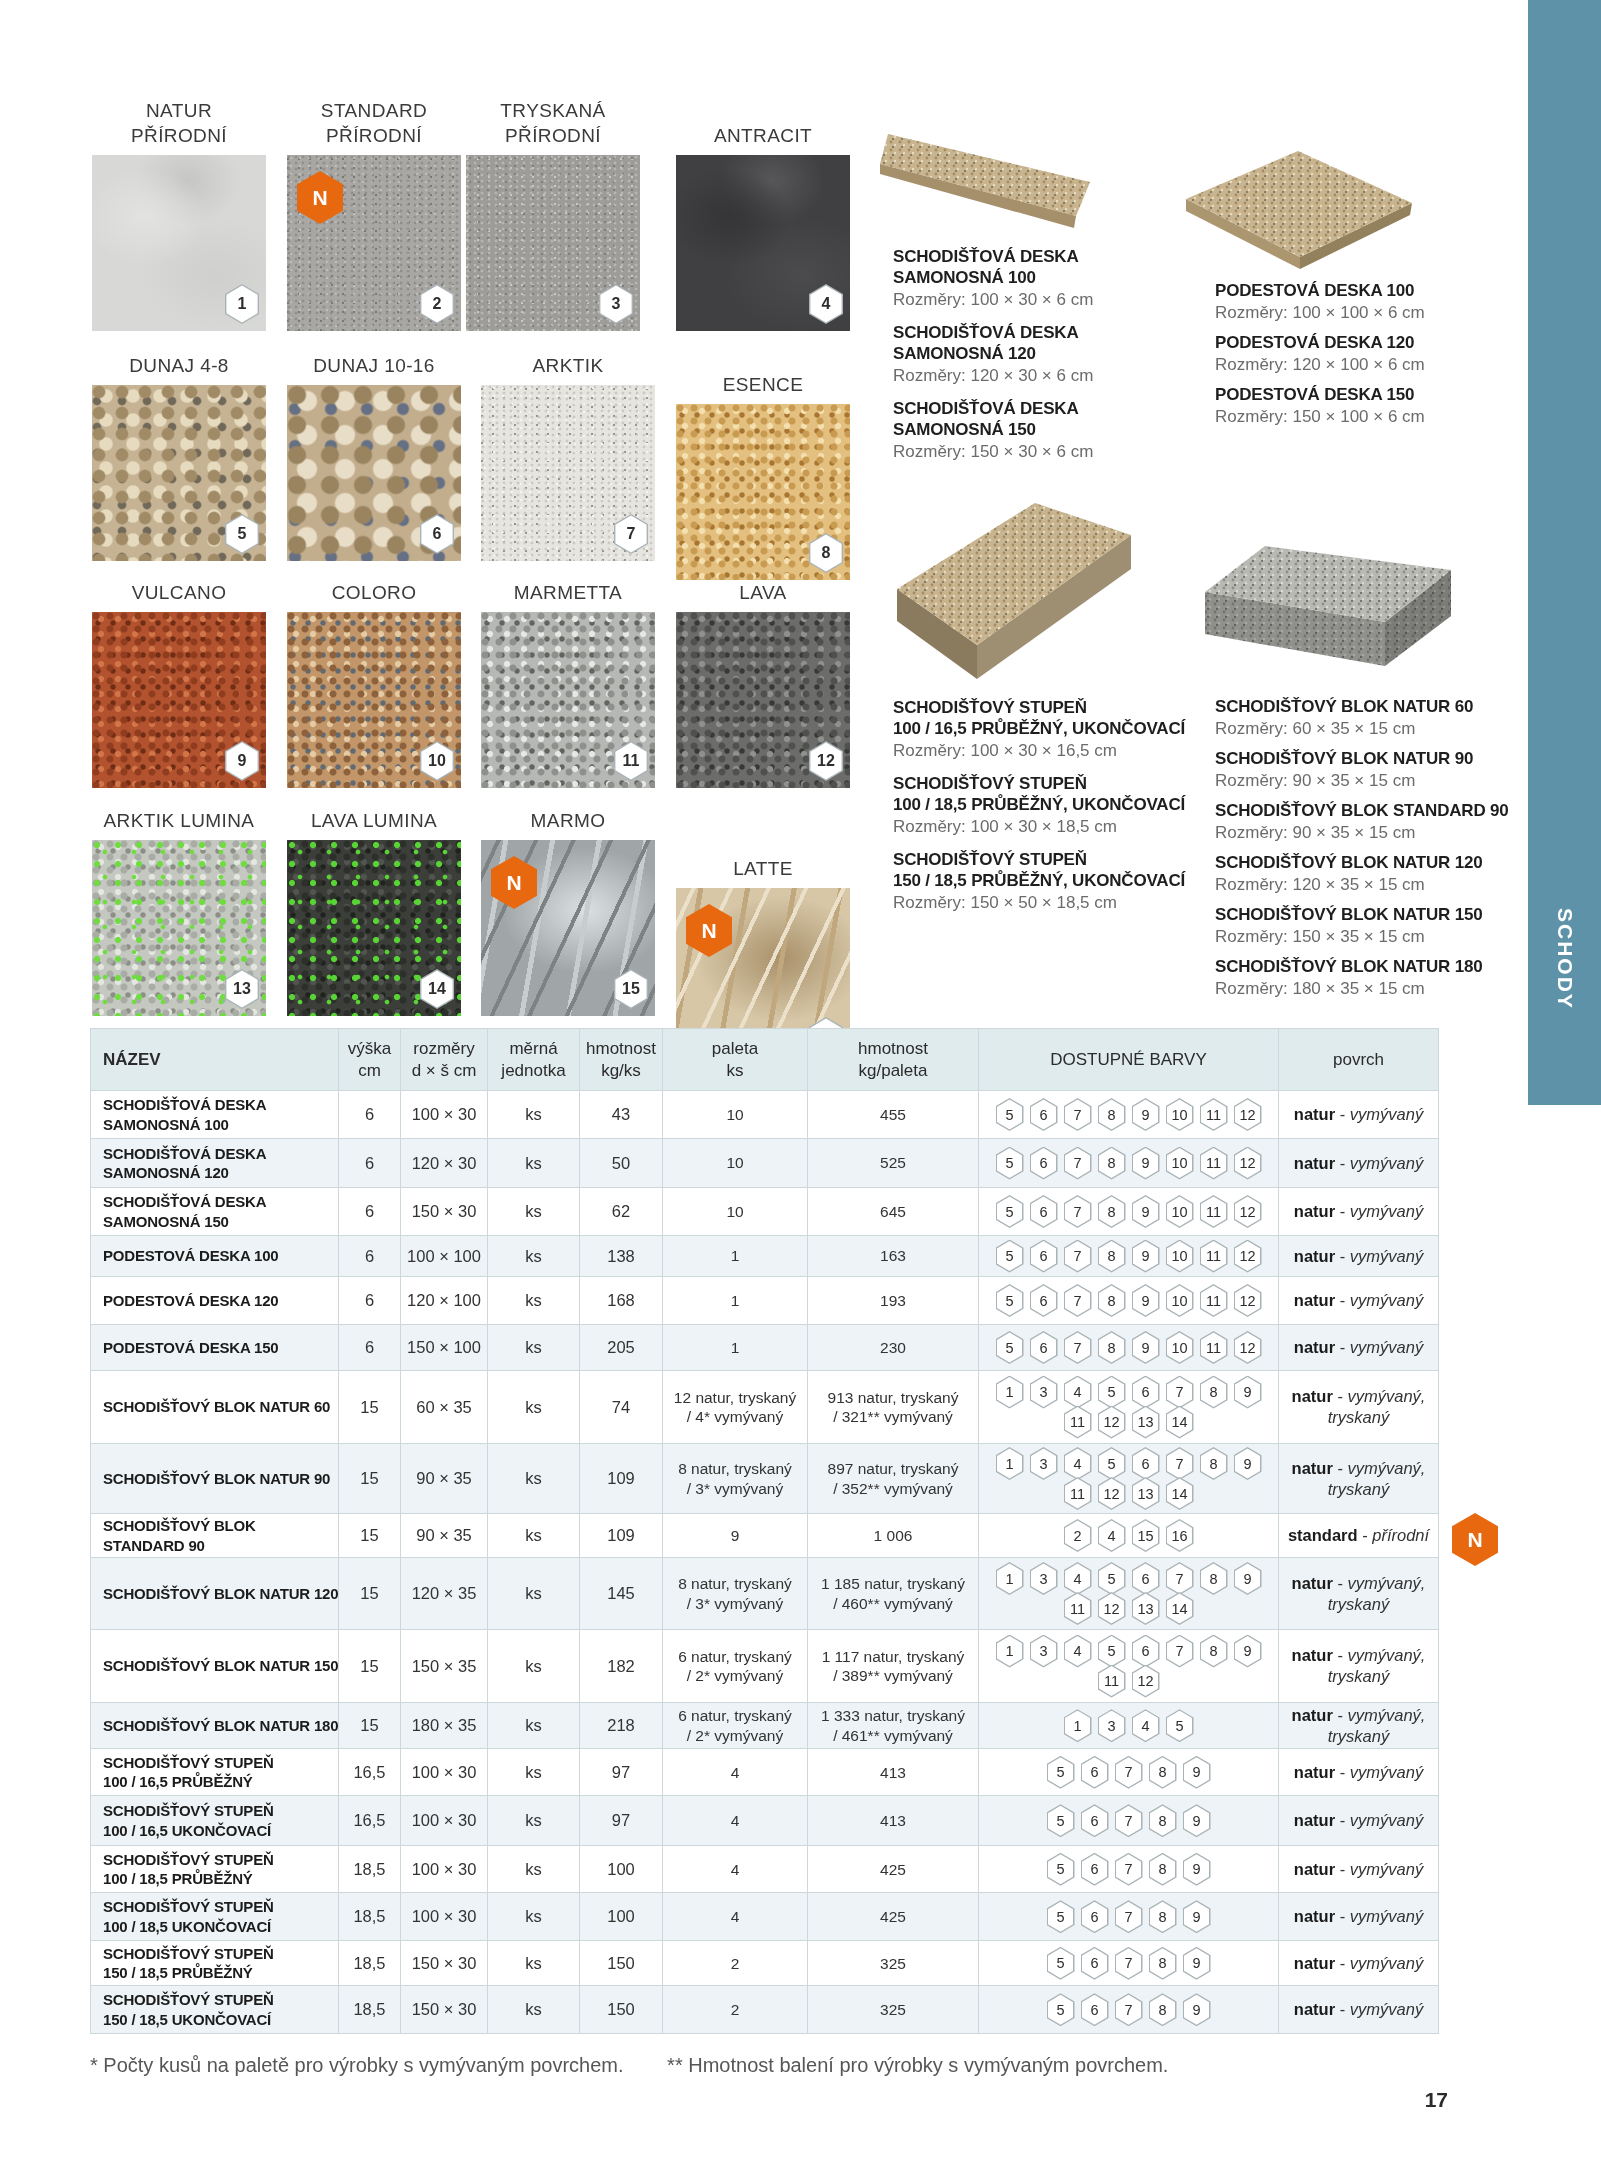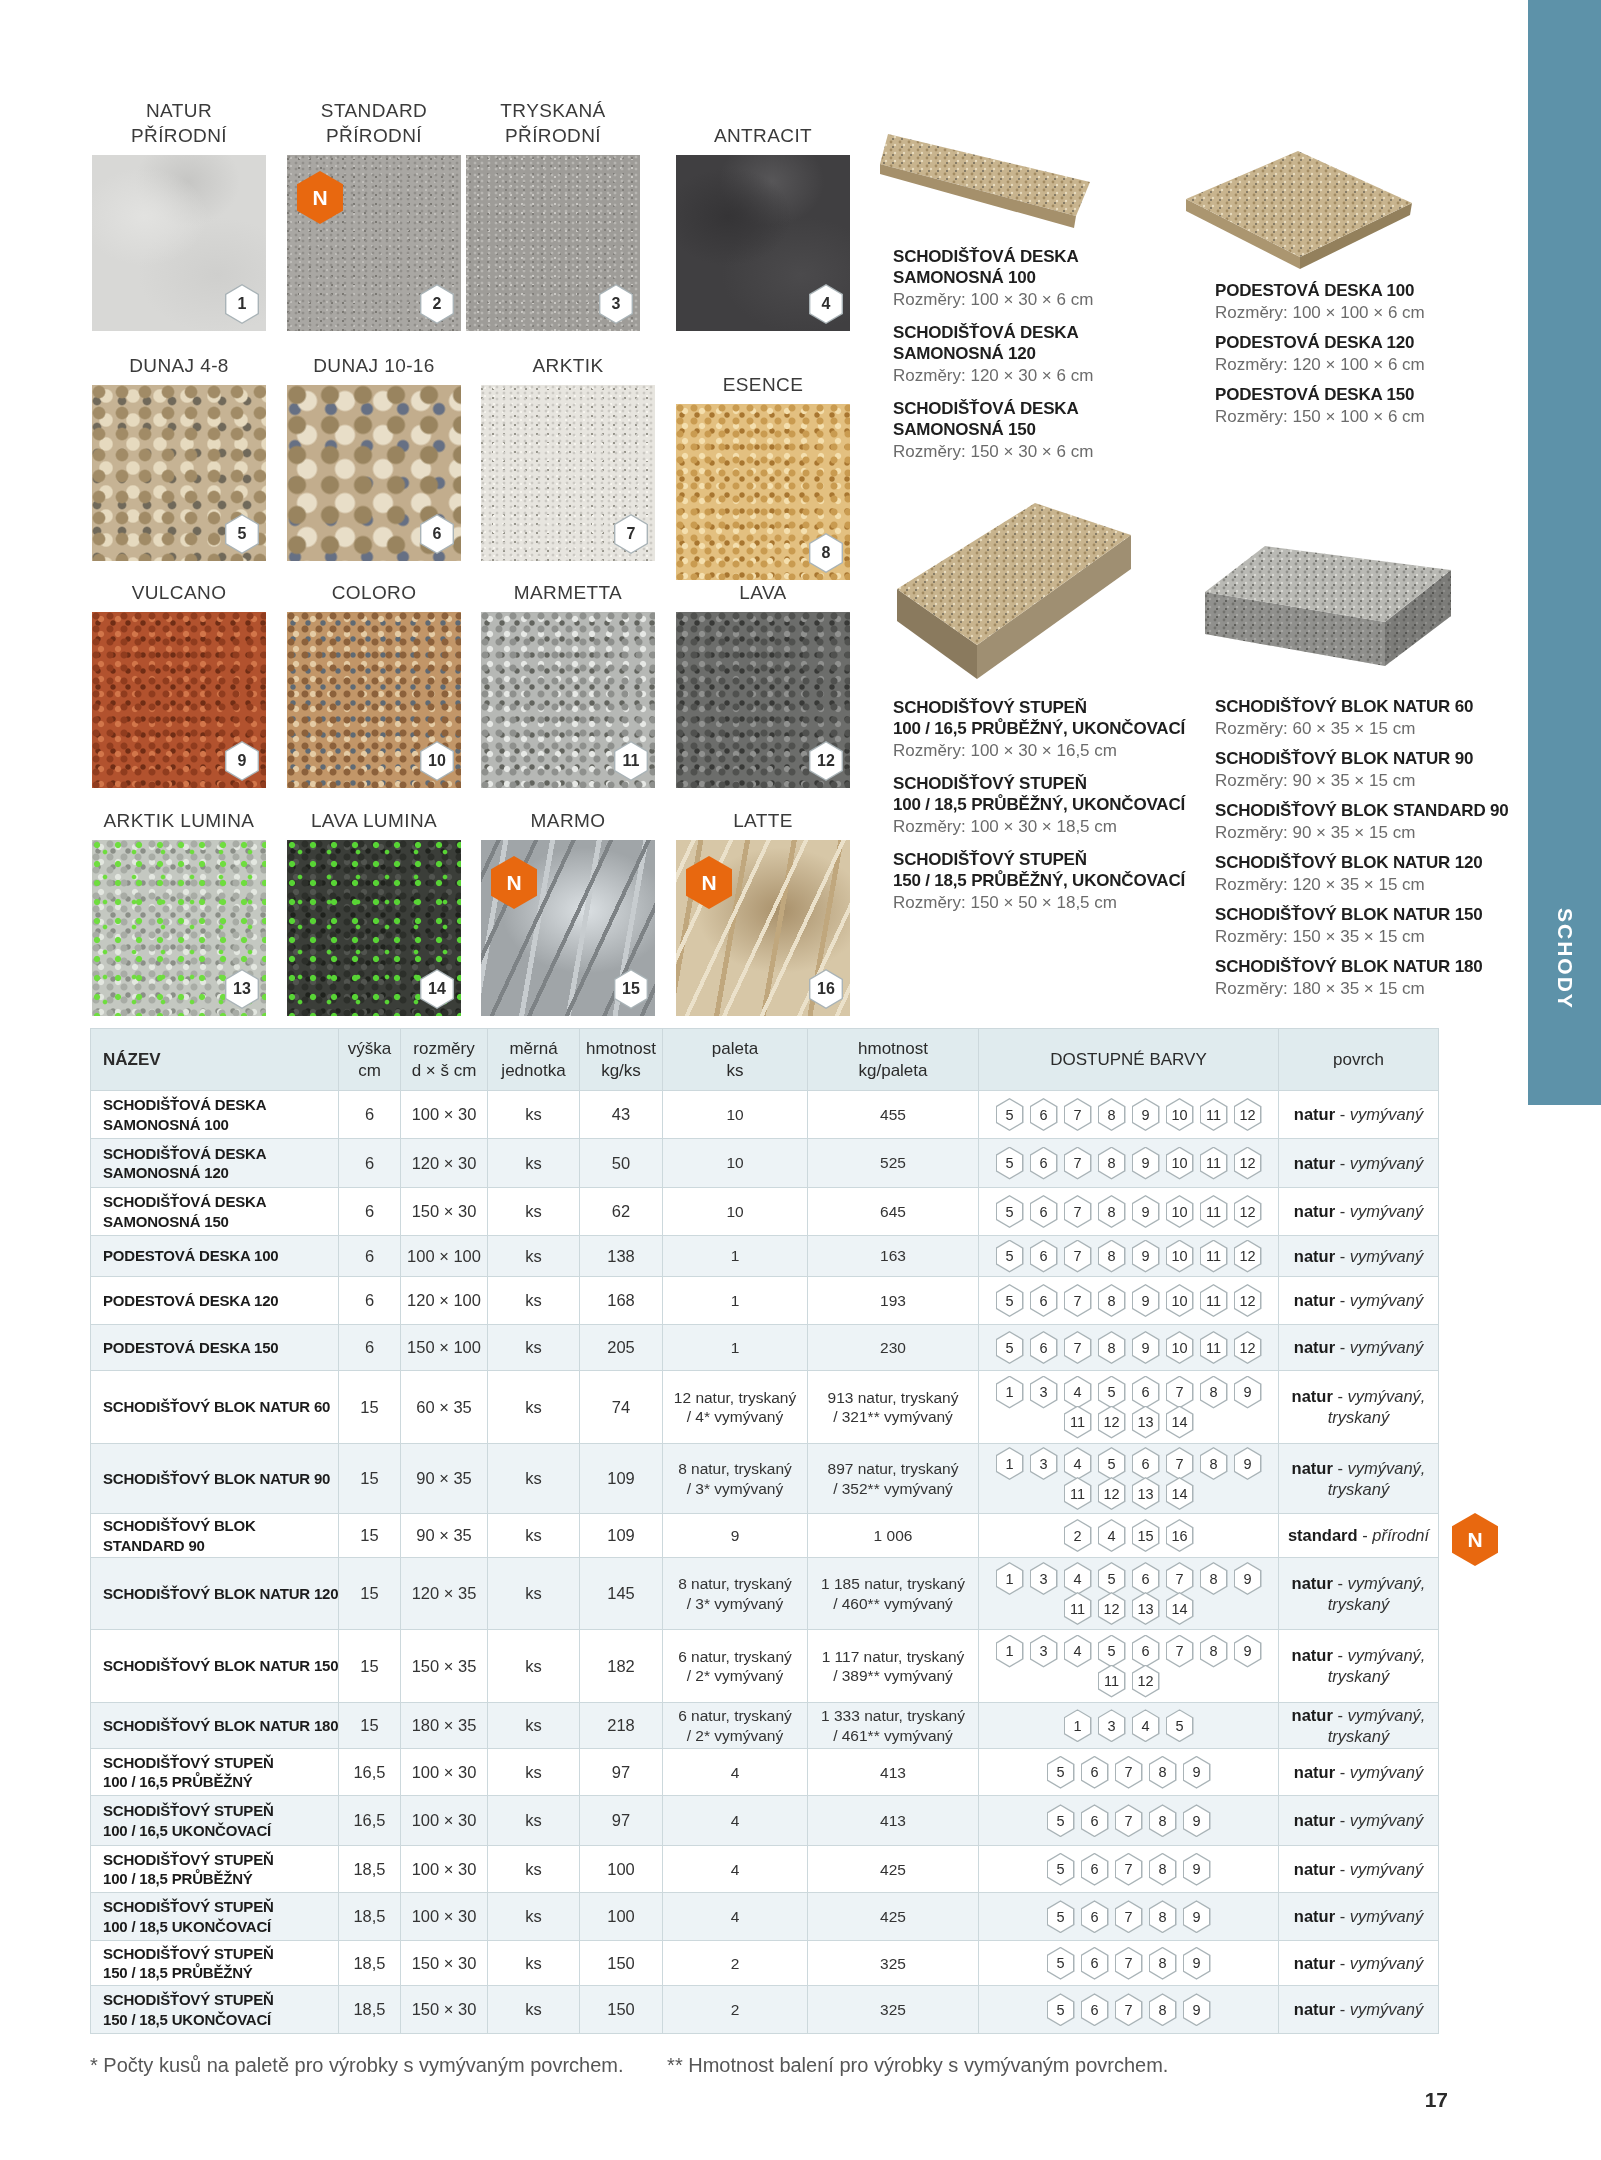--- a/index.html
+++ b/index.html
@@ -251,21 +251,21 @@
       <div class="swatch-img tex-marble" style="--base: #a0a5a8; --d1: #c7cccf; --d2: #7d8285; --d3: #dbe0e3;">
         <span class="hex badge-num badge-pos">
           <span class="hex-inner"></span>
           <span class="hex-num">15</span>
         </span>
         <span class="hex badge-n badge-n-swatch">
           <span class="hex-num">N</span>
         </span>
       </div>
     </div>
-    <div class="swatch" style="left: 676px; top: 840px;">
+    <div class="swatch" style="left: 676px; top: 888px;">
       <div class="swatch-label">LATTE</div>
       <div class="swatch-img tex-marble" style="--base: #d7c7a7; --d1: #c0a77d; --d2: #ebe1ca; --d3: #a9916b;">
         <span class="hex badge-num badge-pos">
           <span class="hex-inner"></span>
           <span class="hex-num">16</span>
         </span>
         <span class="hex badge-n badge-n-swatch">
           <span class="hex-num">N</span>
         </span>
       </div>

